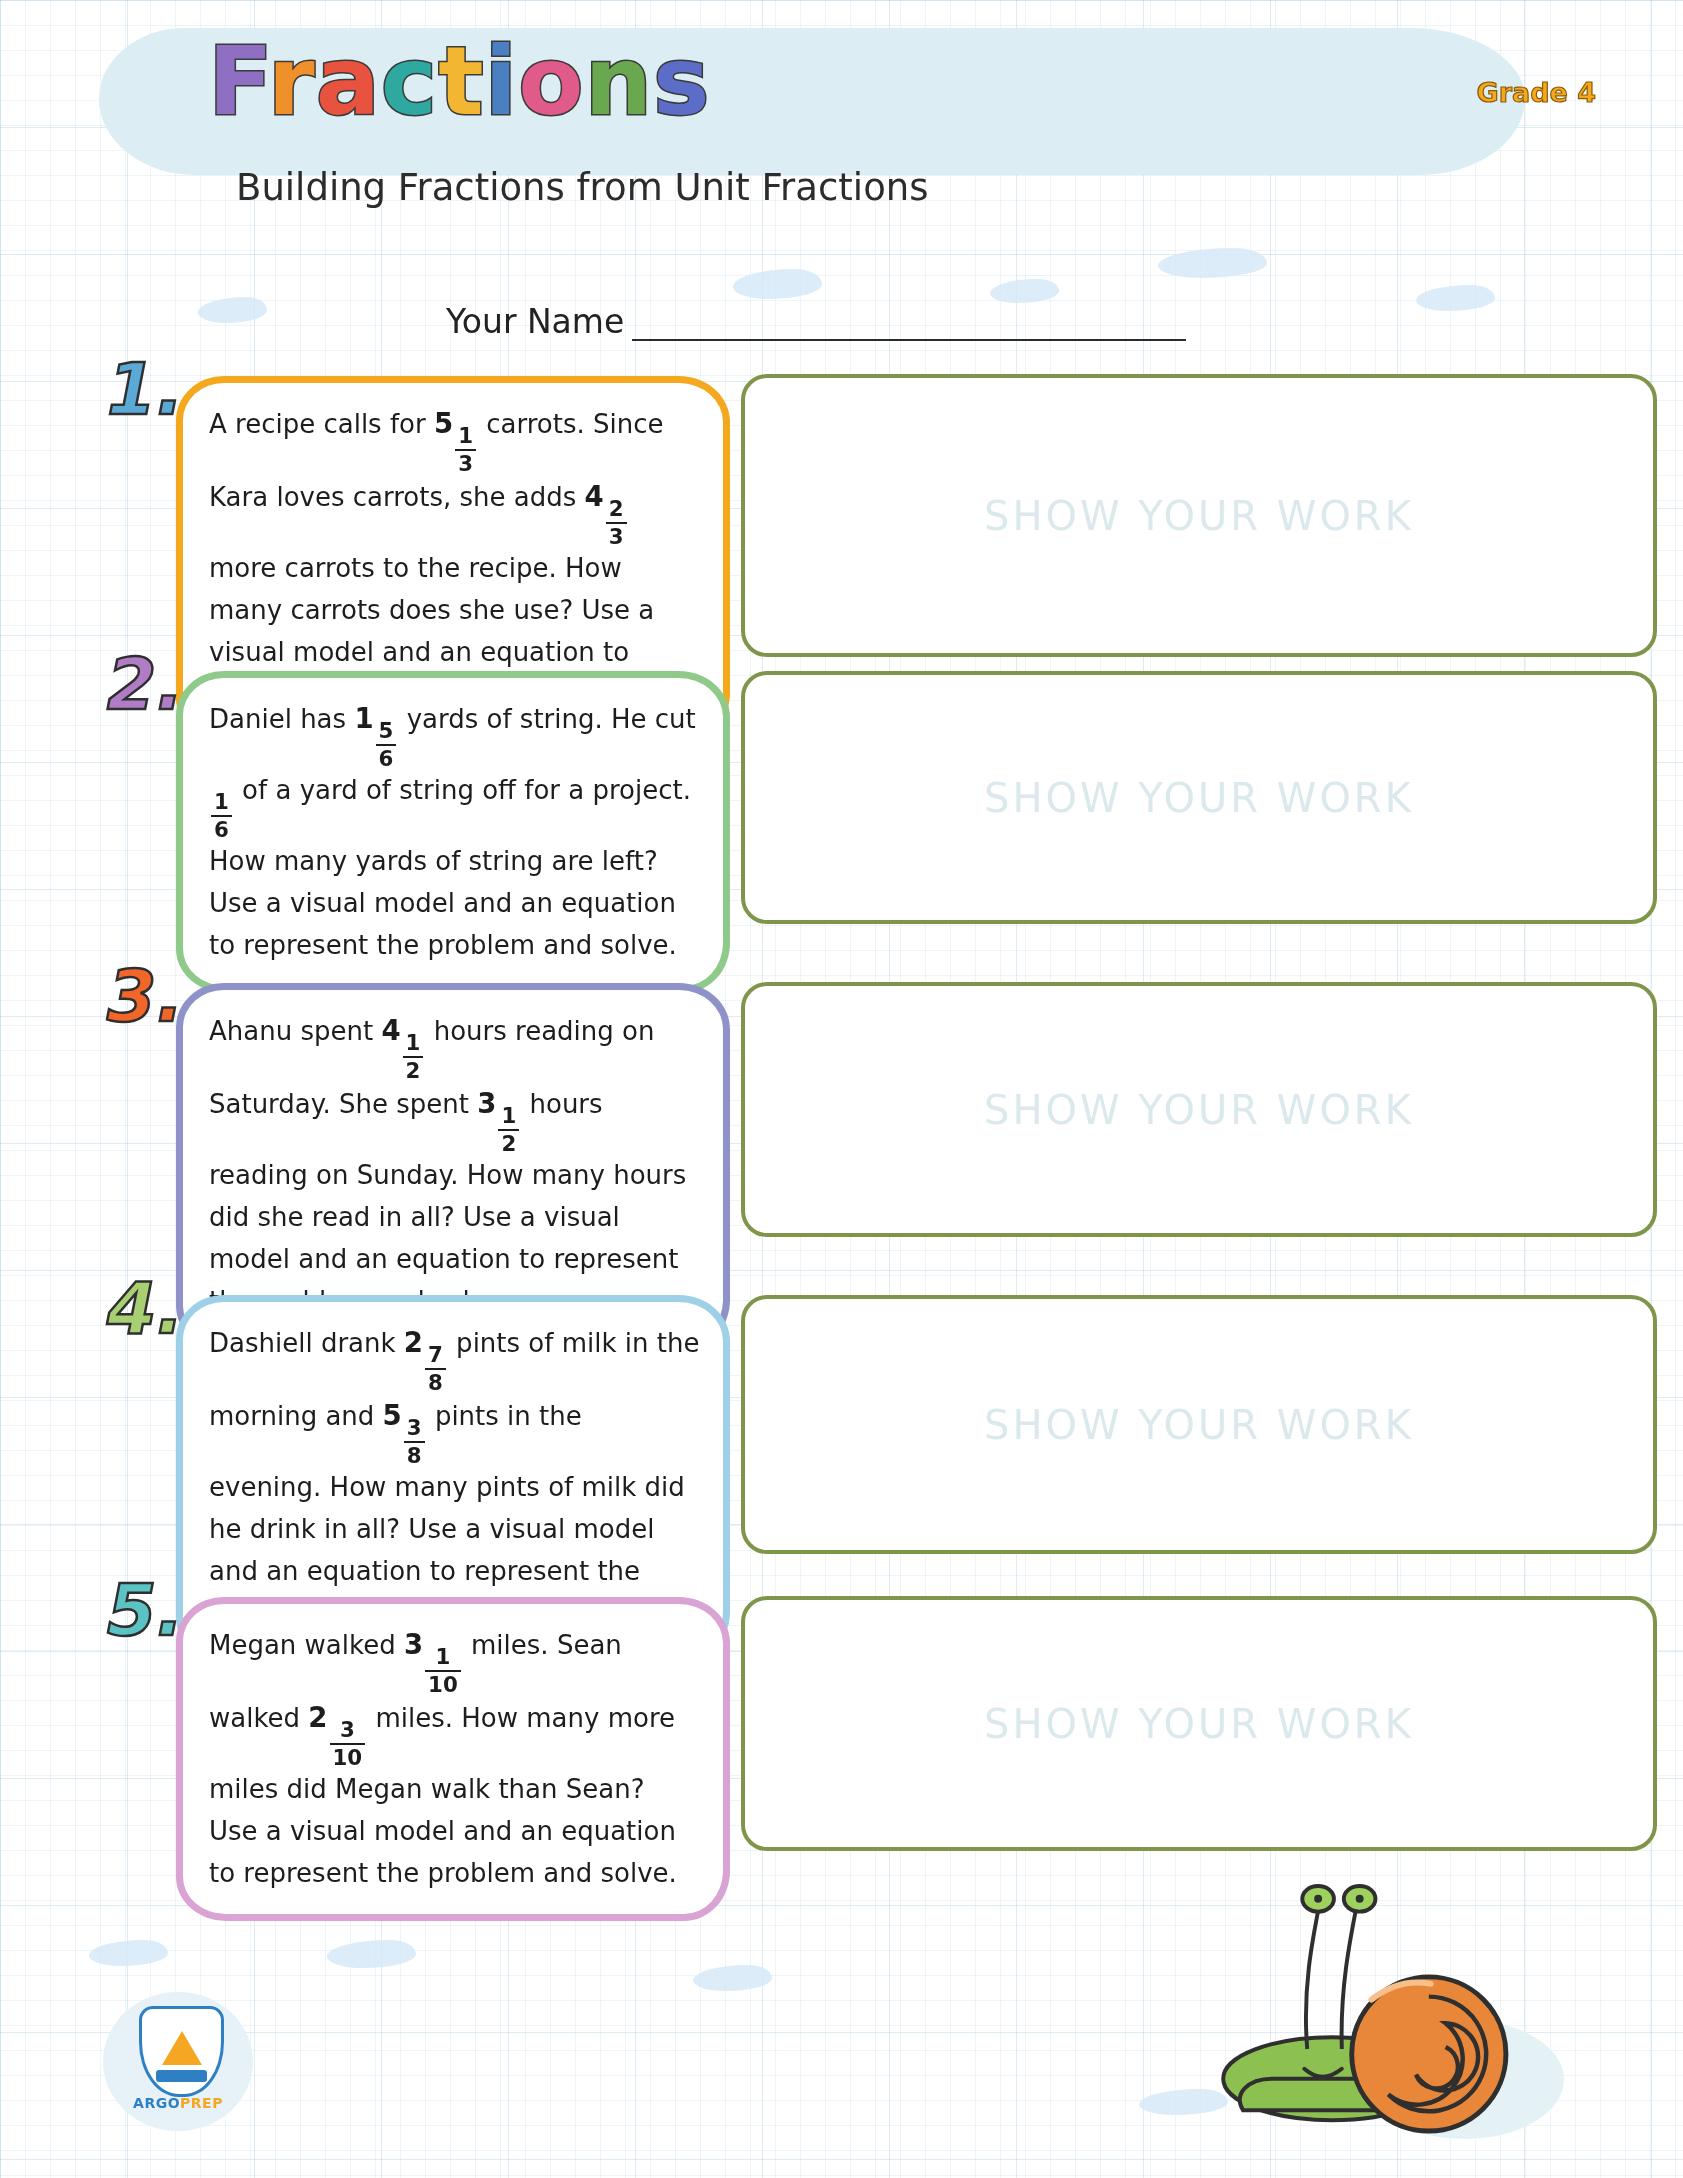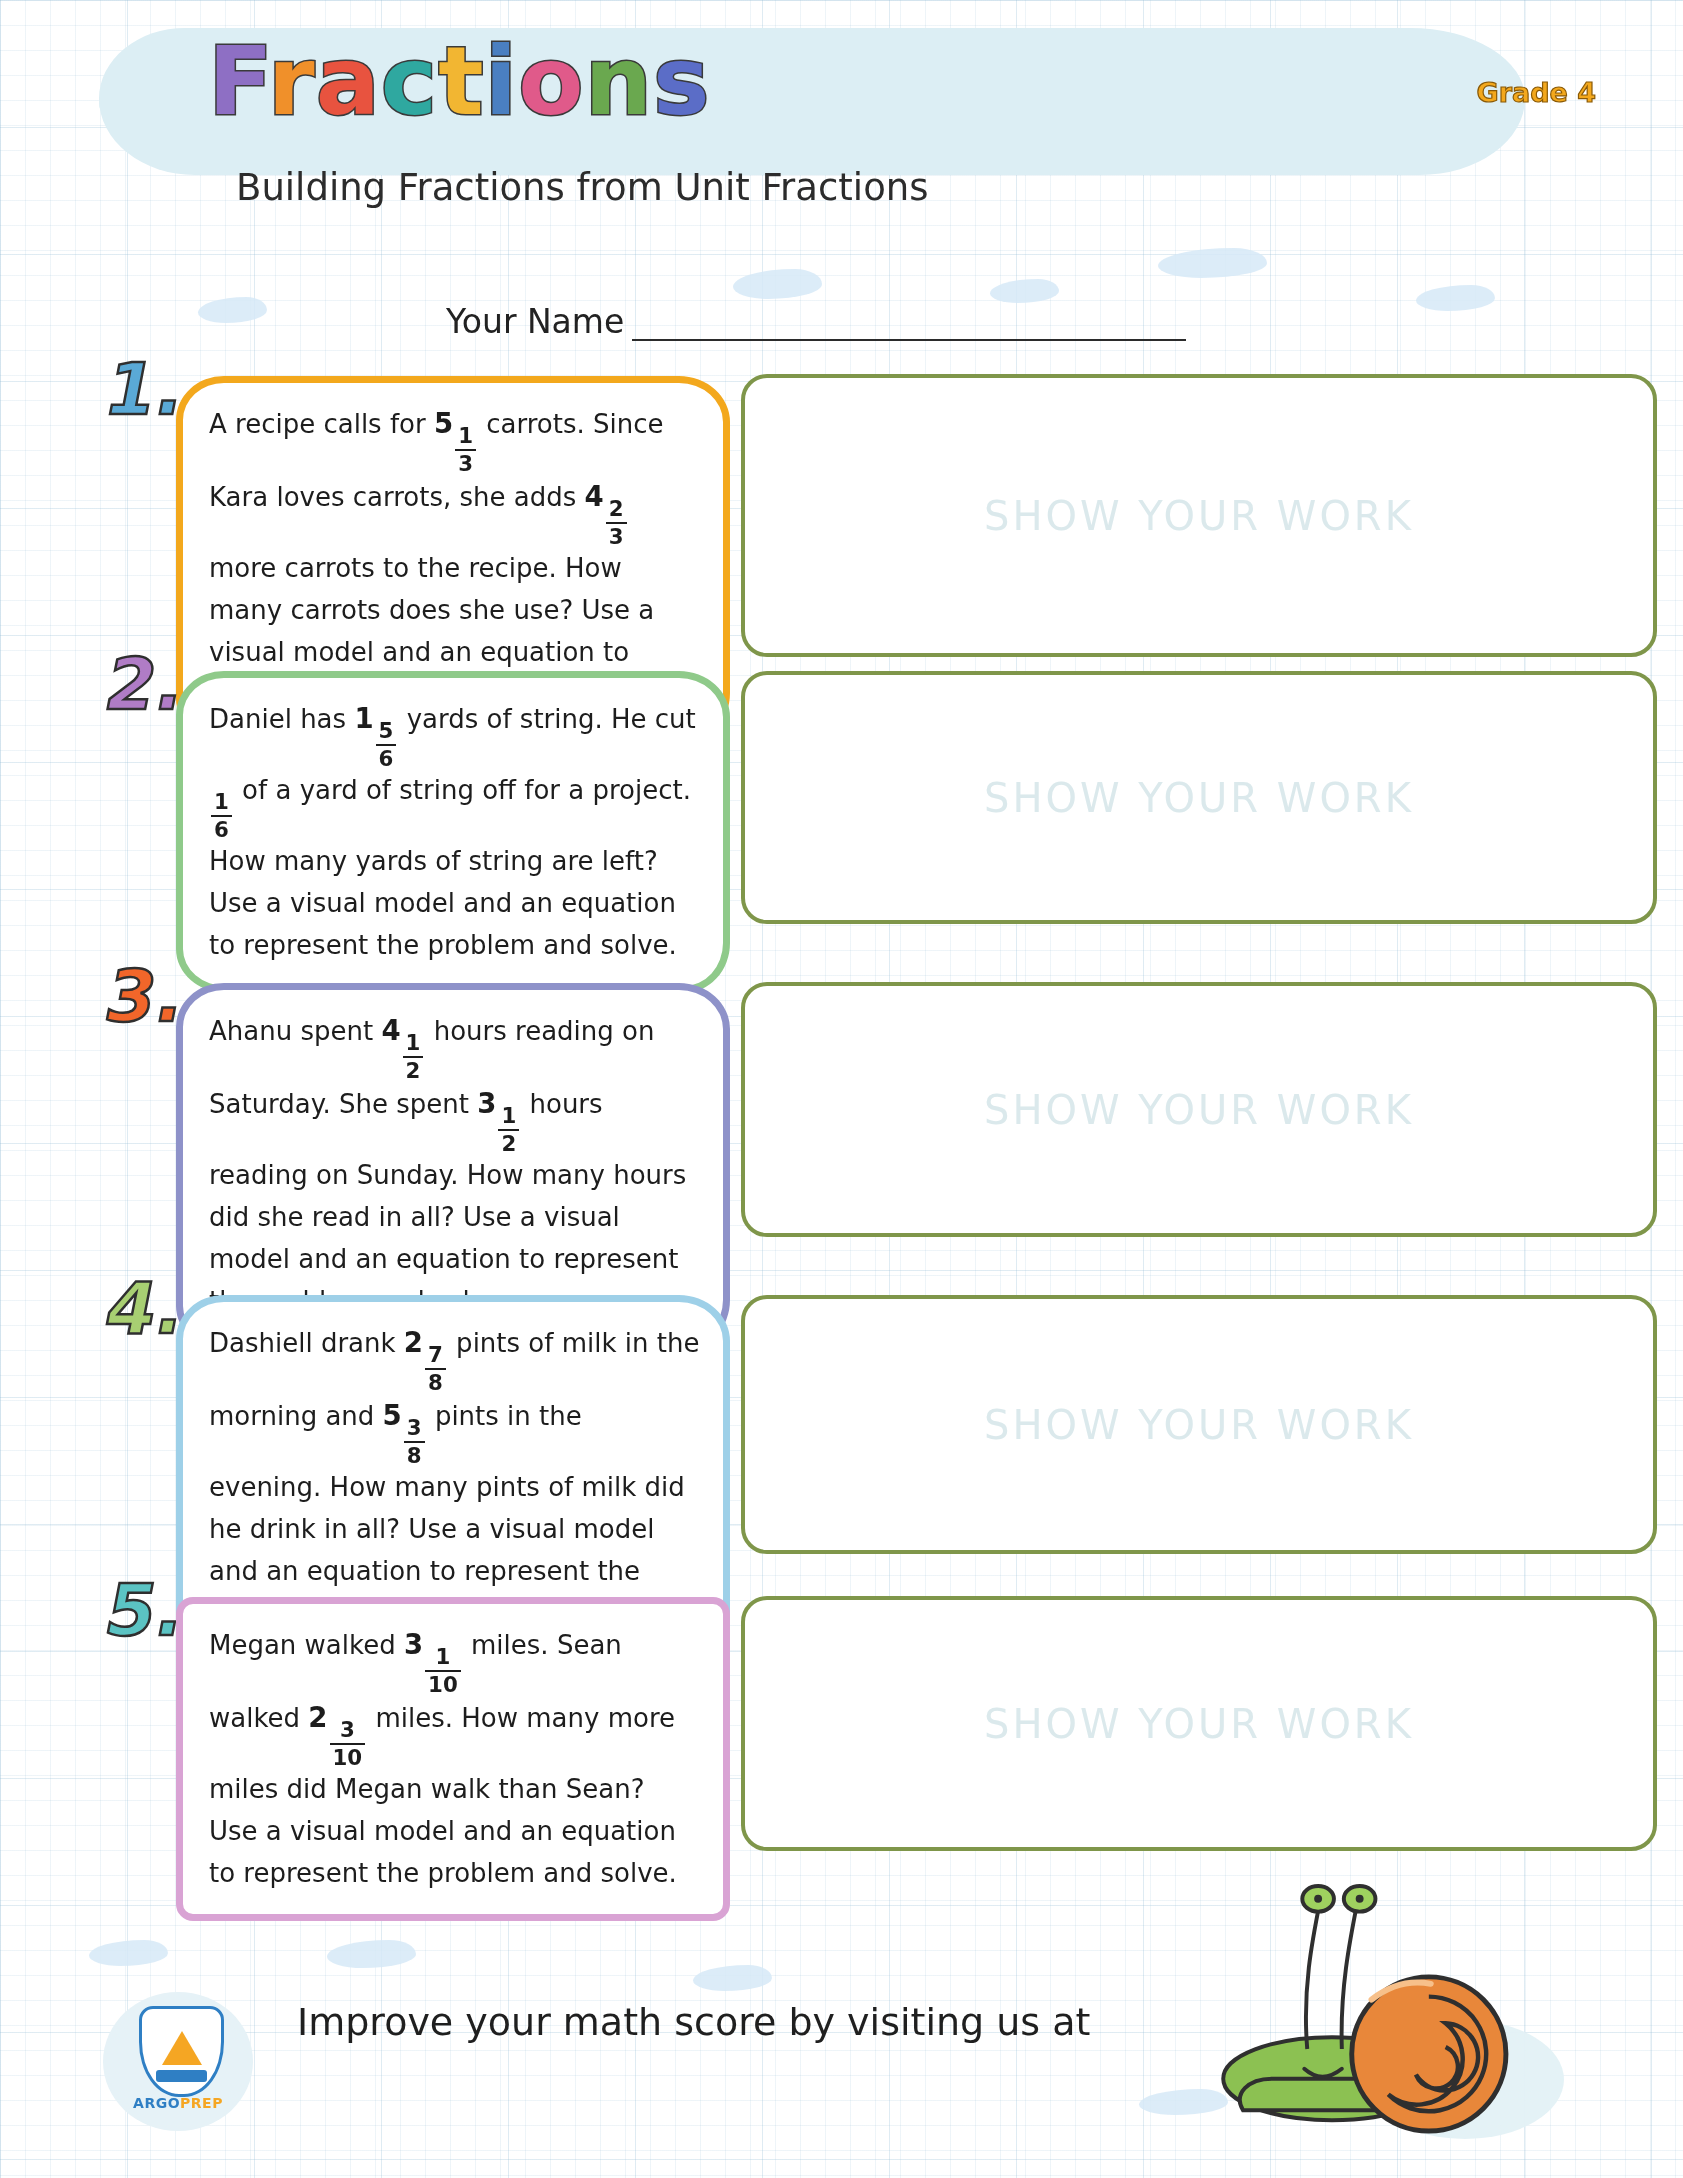--- a/index.html
+++ b/index.html
@@ -336,21 +336,21 @@
               <span class="d">8</span>
             </span> pints of milk in the morning and <span class="whole">5</span><span class="frac">
               <span class="n">3</span>
               <span class="bar"></span>
               <span class="d">8</span>
             </span> pints in the evening. How many pints of milk did he drink in all? Use a visual model and an equation to represent the problem and solve.</div>
         </div>
       </div>
       <div class="problem" style="top: 1589px;">
         <div class="num" style="color: rgb(91, 195, 195);">5.</div>
-        <div class="bubble" style="border-color: rgb(217, 163, 212); min-height: 228px; border-radius: 17px;">
+        <div class="bubble" style="border-color: rgb(217, 163, 212); min-height: 228px;">
           <div class="qtext">Megan walked <span class="whole">3</span><span class="frac">
               <span class="n">1</span>
               <span class="bar"></span>
               <span class="d">10</span>
             </span> miles. Sean walked <span class="whole">2</span><span class="frac">
               <span class="n">3</span>
               <span class="bar"></span>
               <span class="d">10</span>
             </span> miles. How many more miles did Megan walk than Sean? Use a visual model and an equation to represent the problem and solve.</div>
         </div>
@@ -360,21 +360,20 @@
   <div id="logo">
     <div class="blobbg"></div>
     <div class="shield">
       <div class="tri"></div>
       <div class="bar"></div>
     </div>
     <div class="logotext">
       <span>ARGO</span><b>PREP</b>
     </div>
   </div>
-  <div id="footer-text">Improve your math score by visiting us at</div>
 
   <svg id="snail" viewBox="0 0 320 260">
     <ellipse cx="120" cy="200" rx="110" ry="42" fill="#8cc152" stroke="#2f2f2f" stroke-width="4"></ellipse>
     <path d="M60 200 C35 200 20 215 30 232 L215 232 C225 215 210 200 185 200 Z" fill="#8cc152" stroke="#2f2f2f" stroke-width="4"></path>
     <path d="M95 170 C90 110 100 60 108 20" fill="none" stroke="#2f2f2f" stroke-width="4"></path>
     <path d="M130 170 C128 110 138 60 146 20" fill="none" stroke="#2f2f2f" stroke-width="4"></path>
     <ellipse cx="106" cy="18" rx="16" ry="13" fill="#9fd15f" stroke="#2f2f2f" stroke-width="4"></ellipse>
     <ellipse cx="148" cy="18" rx="16" ry="13" fill="#9fd15f" stroke="#2f2f2f" stroke-width="4"></ellipse>
     <circle cx="106" cy="18" r="4" fill="#2f2f2f"></circle>
     <circle cx="148" cy="18" r="4" fill="#2f2f2f"></circle>

